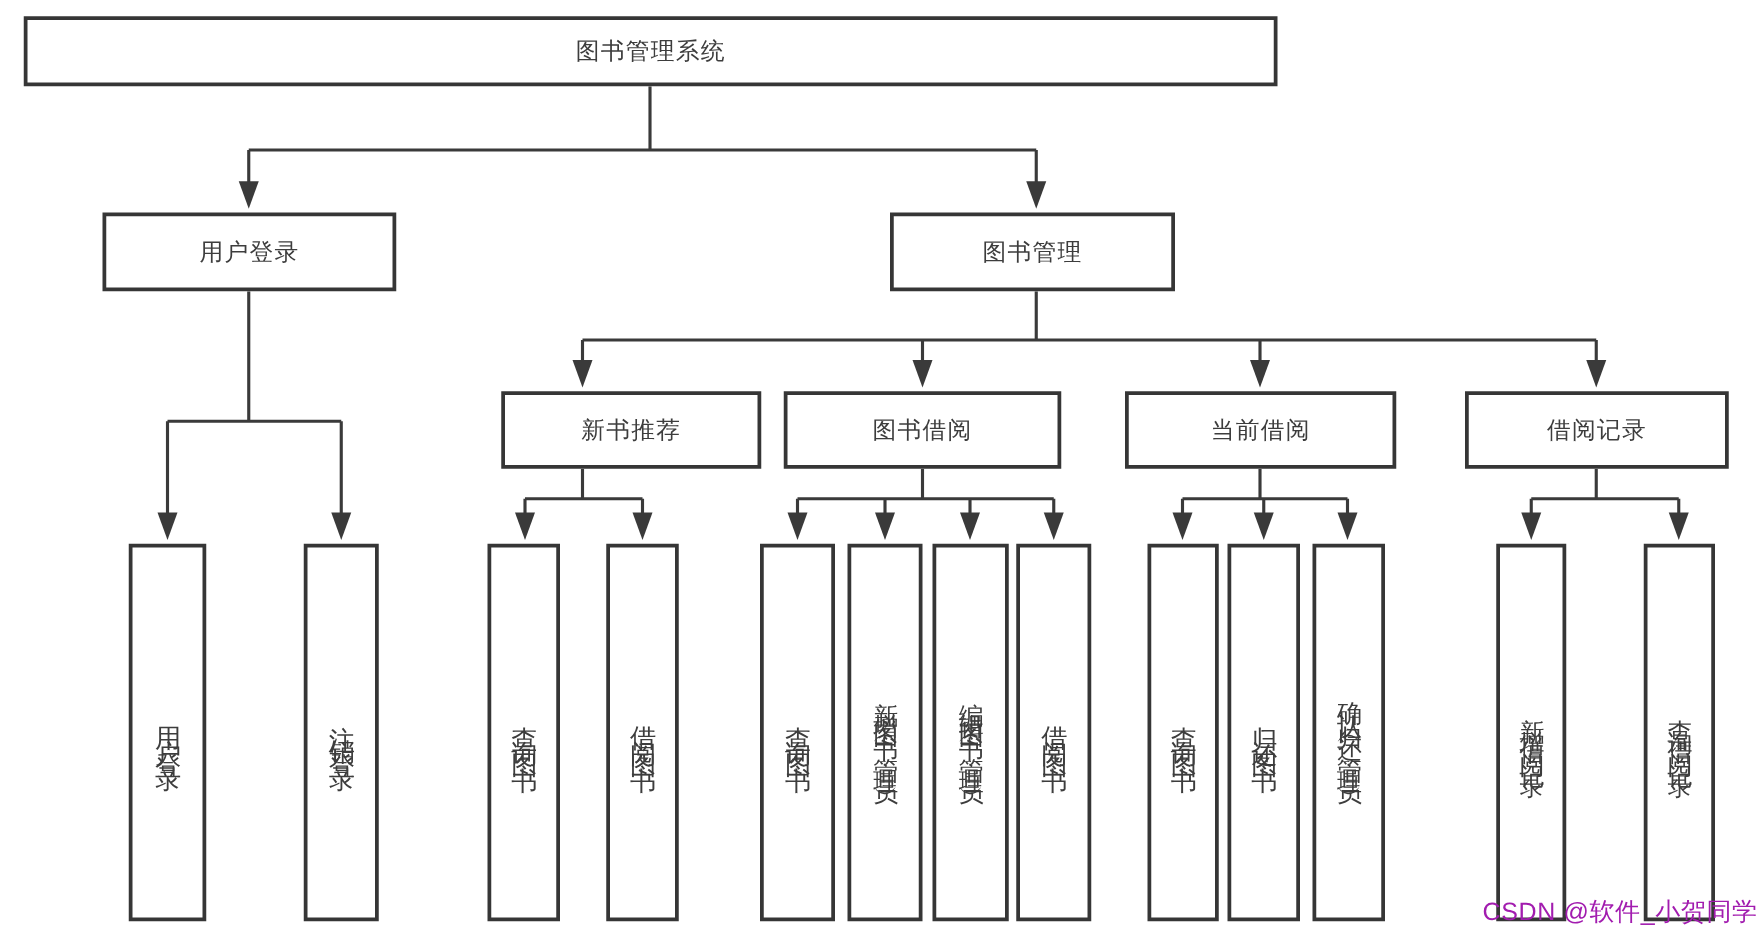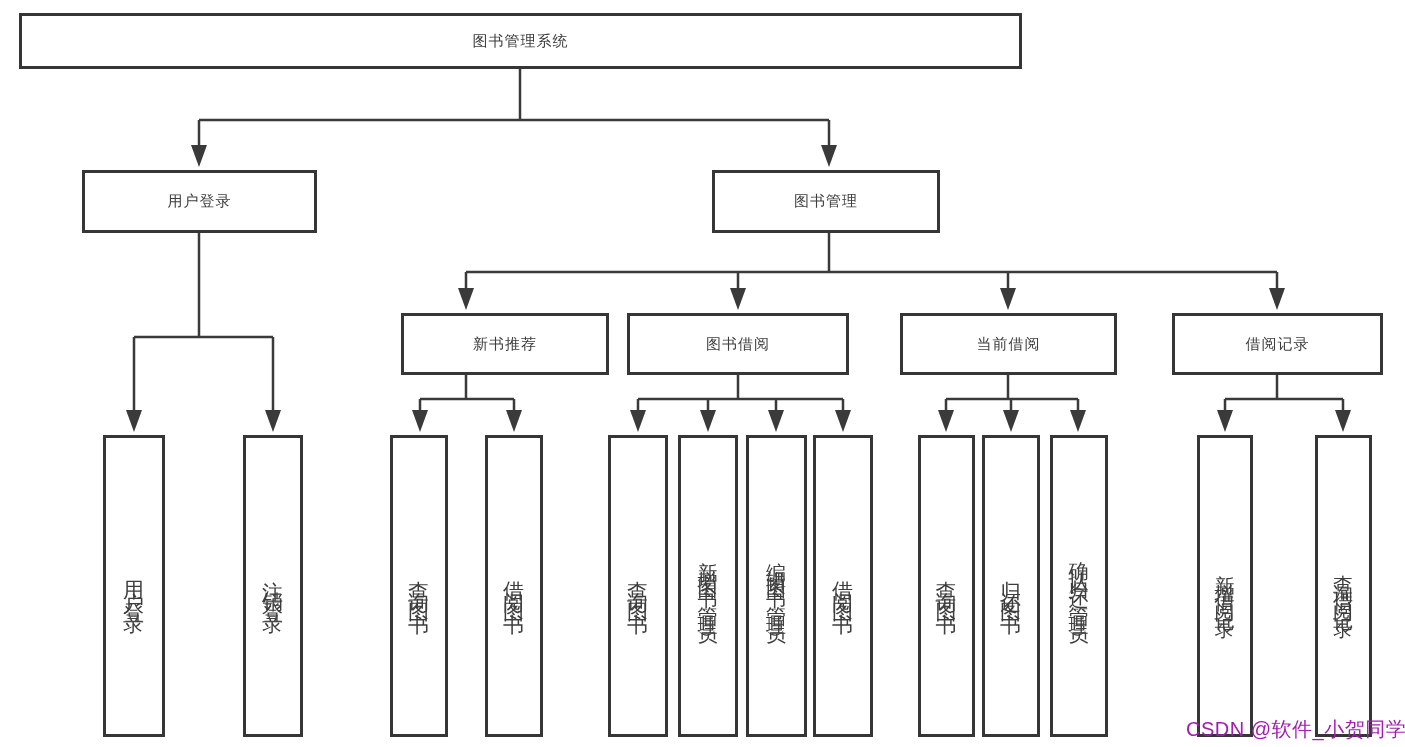--- a/index.html
+++ b/index.html
@@ -20,21 +20,21 @@
   .node {
     position: absolute;
     box-sizing: border-box;
     background: #ffffff;
     border: 3px solid #363636;
     color: #3d3d3d;
     display: flex;
     align-items: center;
     justify-content: center;
     z-index: 2;
-    font-size: 15px;
+    font-size: 19px;
     letter-spacing: 1px;
     white-space: nowrap;
   }
   .vnode {
     writing-mode: vertical-rl;
     text-orientation: mixed;
     font-size: 21px;
     letter-spacing: 11px;
     white-space: normal;
     line-height: 1;

